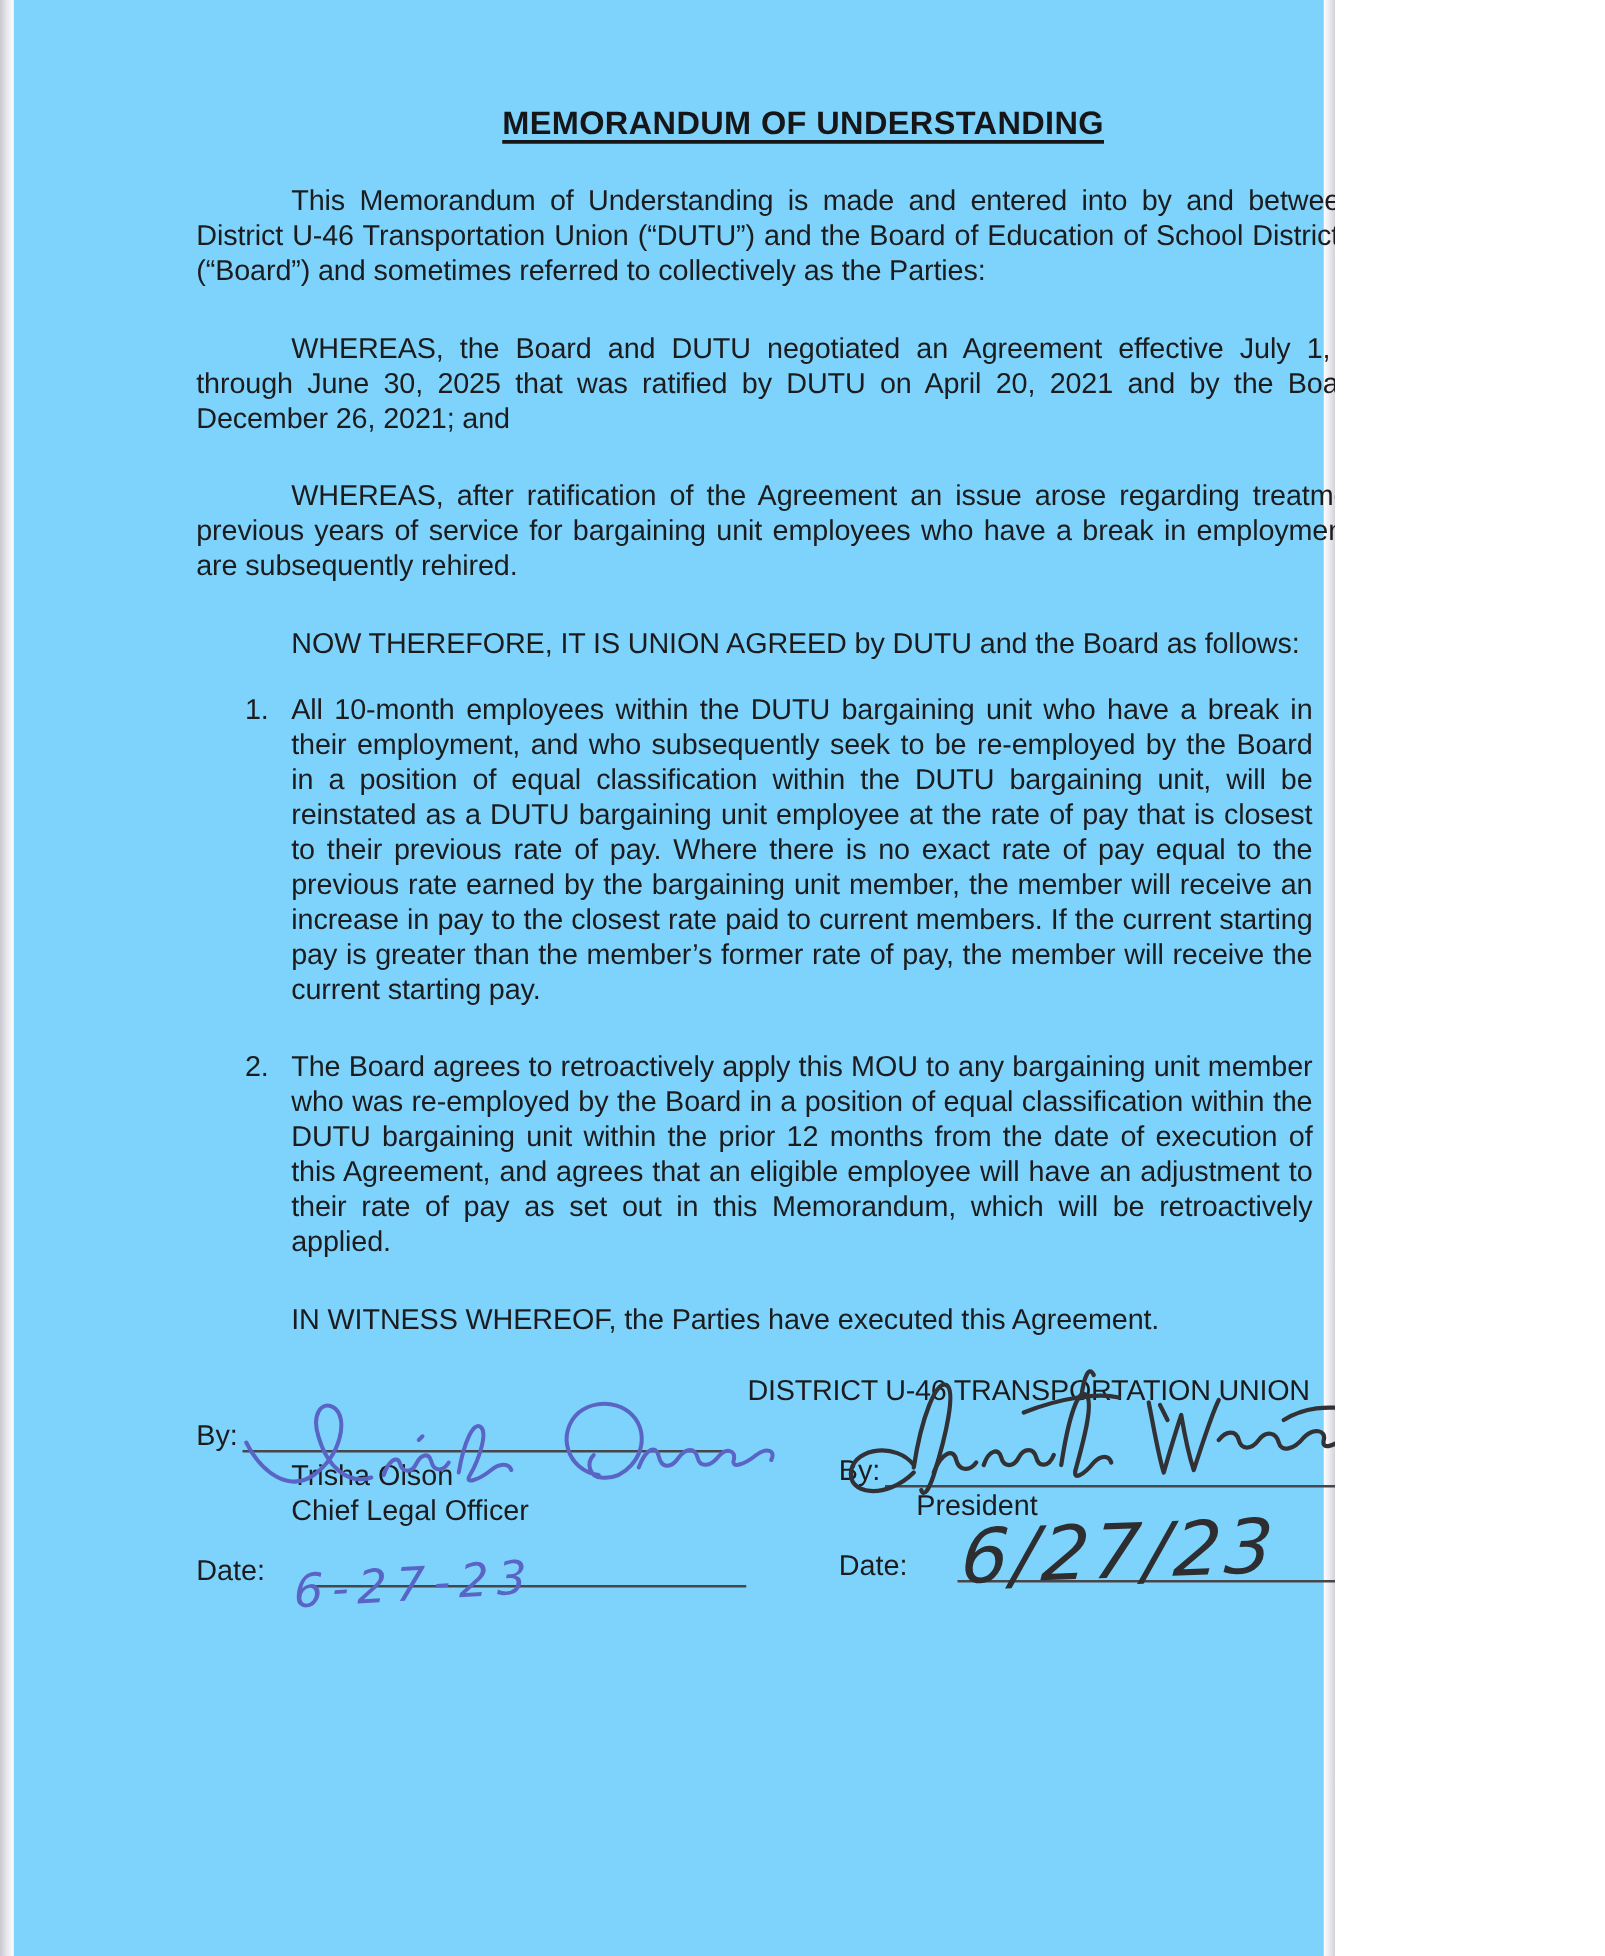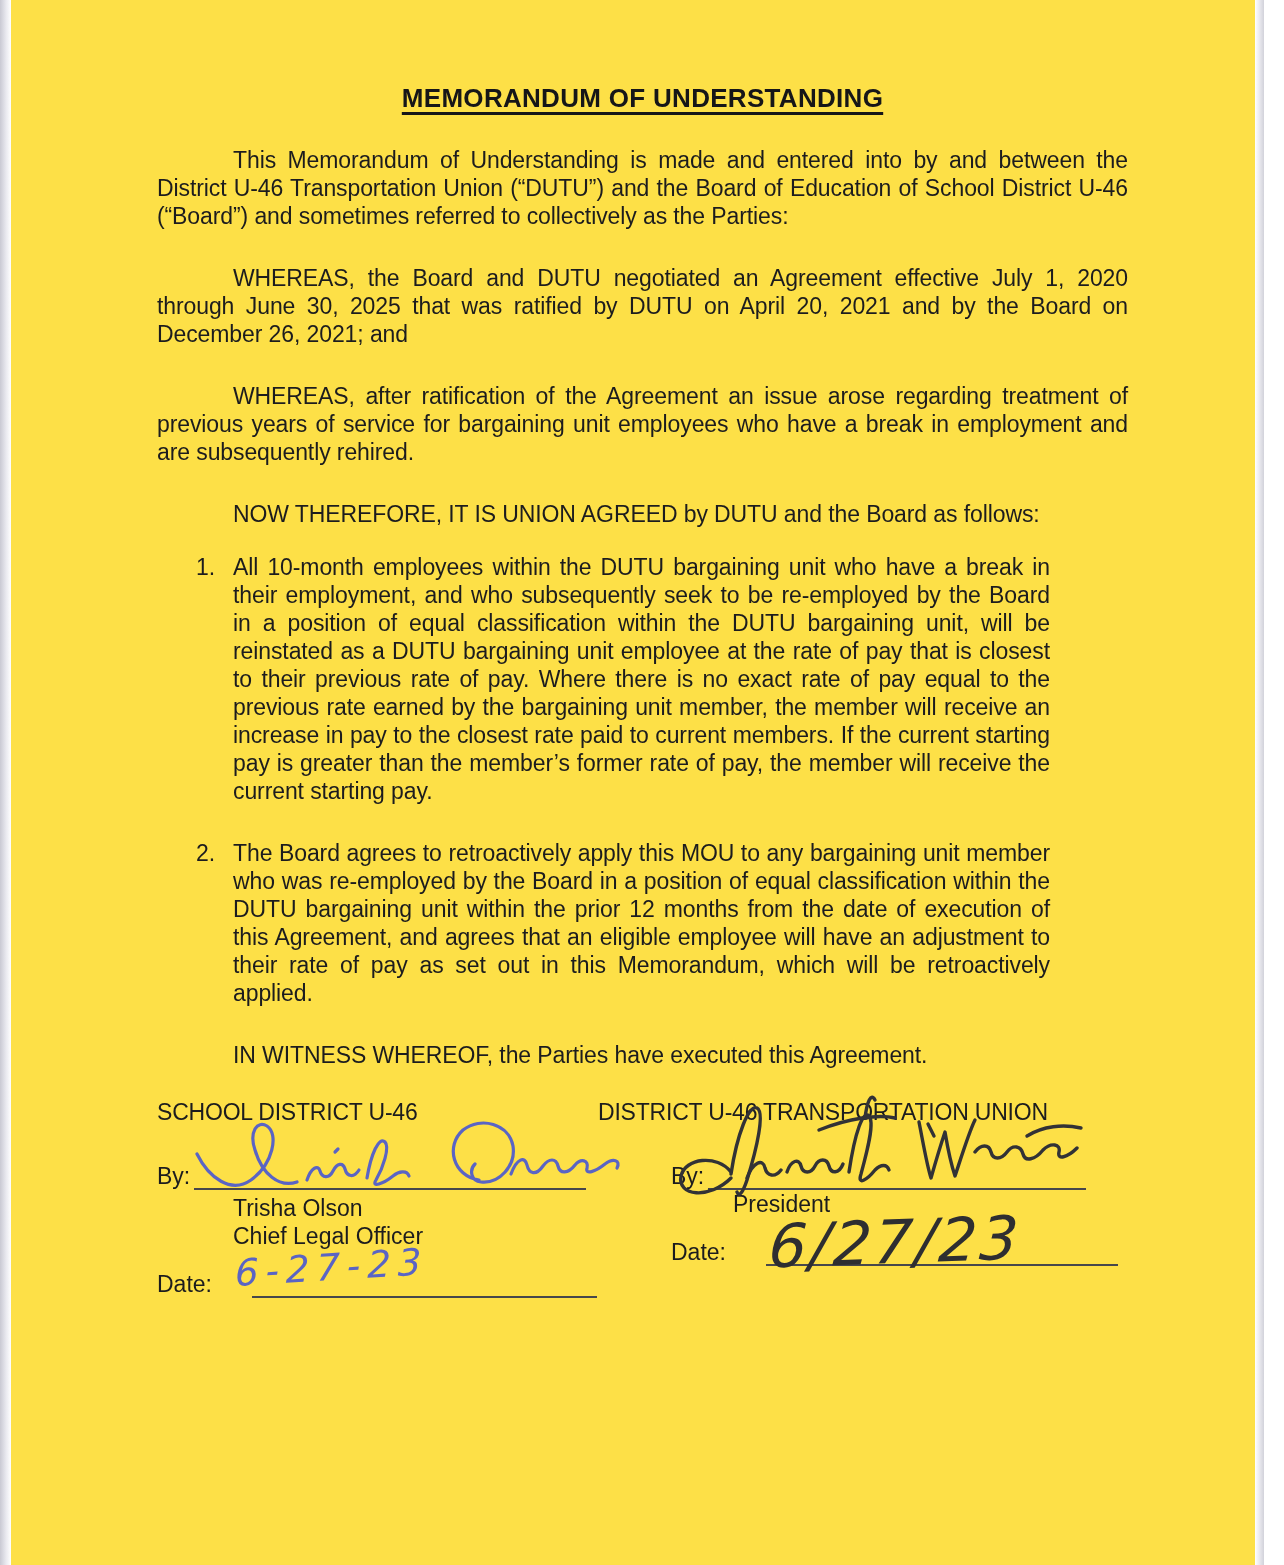--- a/index.html
+++ b/index.html
@@ -1,20 +1,20 @@
 <!DOCTYPE html>
 <html><head>
 <meta charset="utf-8">
 <style>
   * { margin:0; padding:0; box-sizing:border-box; }
   html,body { background:#ffffff; }
   .sheet {
     position:relative;
-    width:1264px; height:1565px;
-    background:#fde047;
+    width:1068px; height:1565px;
+    background:#7dd3fc;
     overflow:hidden;
     font-family:"Liberation Sans", sans-serif;
     color:#1c1c1e;
     text-decoration:underline;
   }
   .edge-left {
     position:absolute; left:0; top:0; bottom:0; width:11px;
     background:linear-gradient(to right,#c9c9d3,#e9e9ef 55%,#ffffff);
   }
   .edge-right {
@@ -121,21 +121,20 @@
       <span class="num">2.</span>
       <span class="itext">The Board agrees to retroactively apply this MOU to any bargaining unit member who was re-employed by the Board in a position of equal classification within the DUTU bargaining unit within the prior 12 months from the date of execution of this Agreement, and agrees that an eligible employee will have an adjustment to their rate of pay as set out in this Memorandum, which will be retroactively applied.</span>
     </div>
 
     <p class="witness">IN WITNESS WHEREOF, the Parties have executed this Agreement.</p>
   </div>
 
   <div class="sig-area">
 
     <div class="sig-col left">
-      <div class="org-name">SCHOOL DISTRICT U-46</div>
       <div class="sig-row">
         <span class="lbl">By:</span>
         <span class="sig-line by-line-left"></span>
       </div>
       <div class="sig-name">Trisha Olson</div>
       <div class="sig-title">Chief Legal Officer</div>
       <div class="sig-row date-row">
         <span class="lbl">Date:</span>
         <span class="sig-line date-line-left"></span>
       </div>

